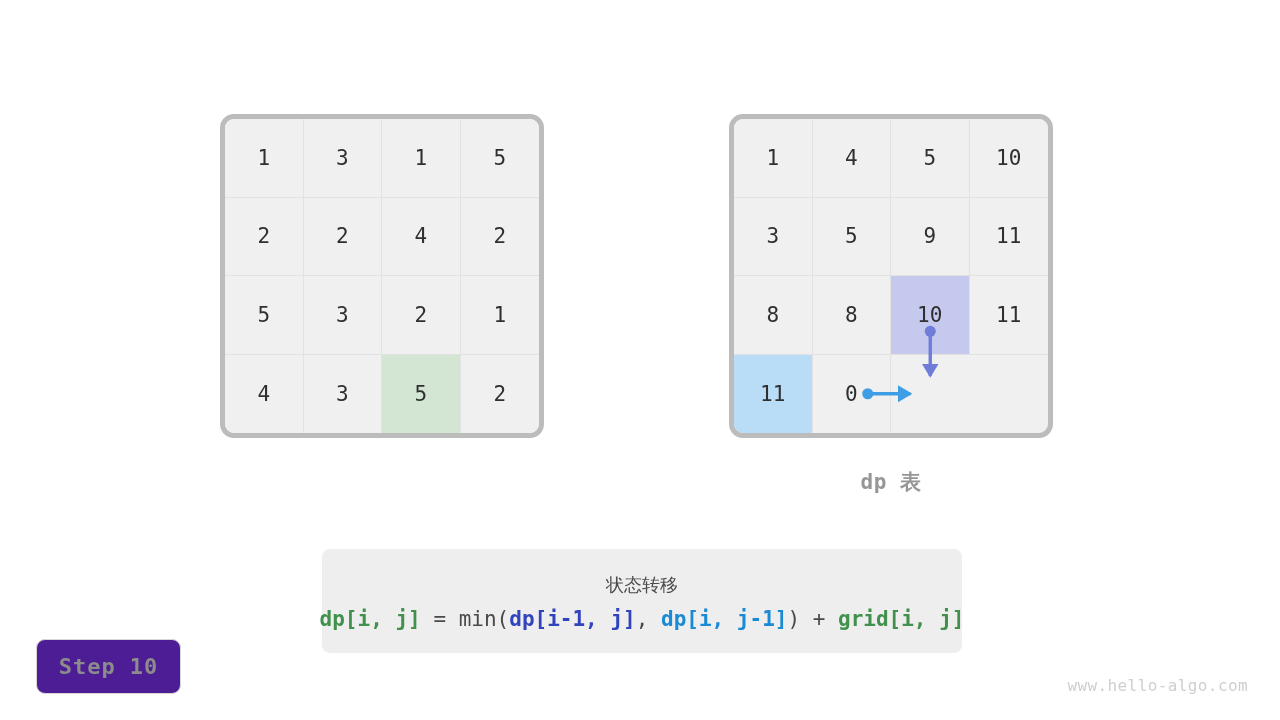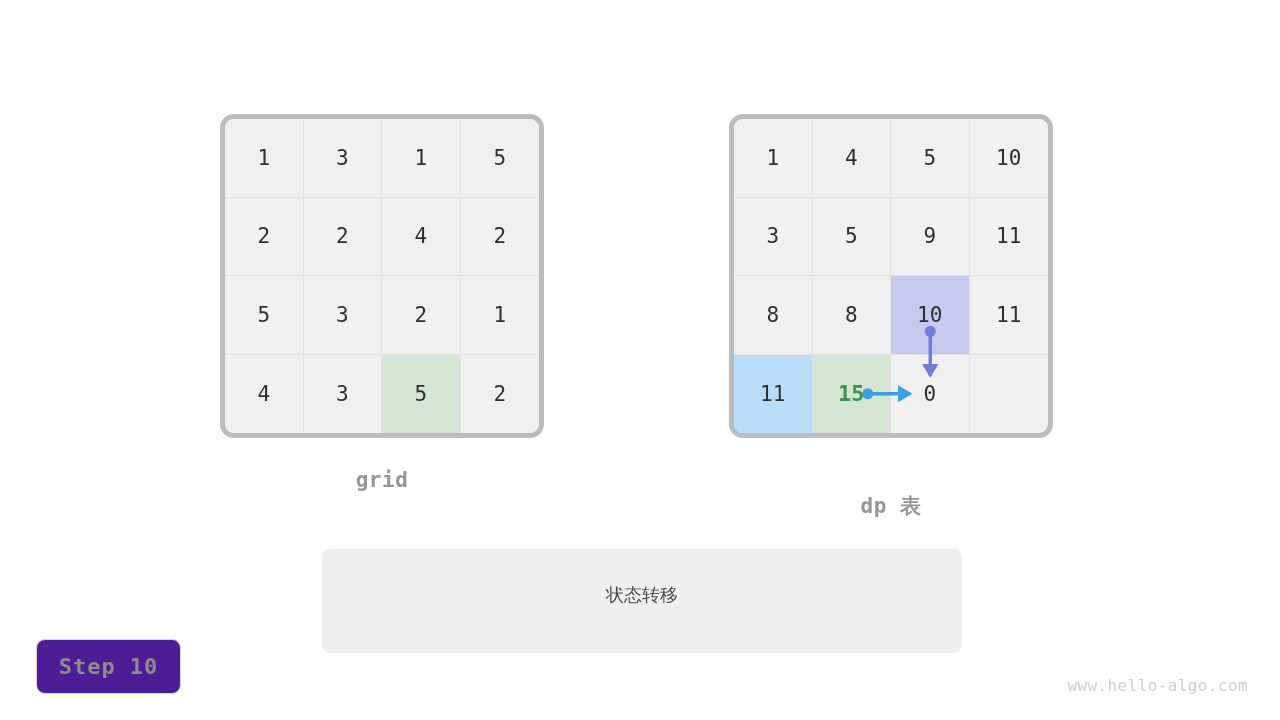--- a/index.html
+++ b/index.html
@@ -80,21 +80,21 @@
     position: absolute;
     width: 324px;
     text-align: center;
     font-family: "DejaVu Sans Mono", monospace;
     font-size: 21px;
     font-weight: bold;
     color: #969696;
     letter-spacing: 0.5px;
   }
   #grid-caption { left: 220px; top: 468px; }
-  #dp-caption   { left: 729px; top: 492px; }
+  #dp-caption   { left: 729px; top: 468px; }
 
   
   #formula-panel {
     position: absolute;
     left: 322px;
     top: 549px;
     width: 640px;
     height: 104px;
     background: #eeeeee;
     border-radius: 8px;
@@ -201,21 +201,20 @@
           <span class="val">3</span>
         </div>
         <div class="cell hl-green">
           <span class="val">5</span>
         </div>
         <div class="cell">
           <span class="val">2</span>
         </div>
       </div>
   </div>
-  <div class="caption" id="grid-caption">grid</div>
 
   <div class="table-block" id="dp-block">
     <div class="matrix" id="dp-matrix">
         <div class="cell">
           <span class="val">1</span>
         </div>
         <div class="cell">
           <span class="val">4</span>
         </div>
         <div class="cell">
@@ -243,23 +242,20 @@
           <span class="val">8</span>
         </div>
         <div class="cell hl-purple">
           <span class="val">10</span>
         </div>
         <div class="cell">
           <span class="val">11</span>
         </div>
         <div class="cell hl-blue">
           <span class="val">11</span>
-        </div>
-        <div class="cell hl-green result">
-          <span class="val">15</span>
         </div>
         <div class="cell">
           <span class="val">0</span>
         </div>
       </div>
     <svg class="arrow-layer" id="dp-arrows" viewBox="0 0 324 324">
         <defs>
           <marker id="ah0" markerWidth="5" markerHeight="5" refX="3.6" refY="2.5" orient="auto" markerUnits="strokeWidth">
             <path d="M0,0 L4.2,2.5 L0,5 Z" fill="#6f7cd8"></path>
           </marker>
@@ -274,19 +270,20 @@
         <g>
           <circle cx="138.75" cy="279.75" r="5.5" fill="#3e9ee5"></circle>
           <line x1="138.75" y1="279.75" x2="181.25" y2="279.75" stroke="#3e9ee5" stroke-width="3.4" marker-end="url(#ah1)"></line>
         </g>
       </svg>
   </div>
   <div class="caption" id="dp-caption">dp 表</div>
 
   <div id="formula-panel">
     <div id="formula-title">状态转移</div>
+    <div id="formula-expr"><span class="tok-green">dp[i, j]</span><span class="tok-plain"> = min(</span><span class="tok-indigo">dp[i-1, j]</span><span class="tok-plain">, </span><span class="tok-azure">dp[i, j-1]</span><span class="tok-plain">) + </span><span class="tok-green">grid[i, j]</span></div>
   </div>
 
   <div id="step-badge">Step 10</div>
 
   <div id="watermark">www.hello-algo.com</div>
 
 </div>
 
 </body></html>

